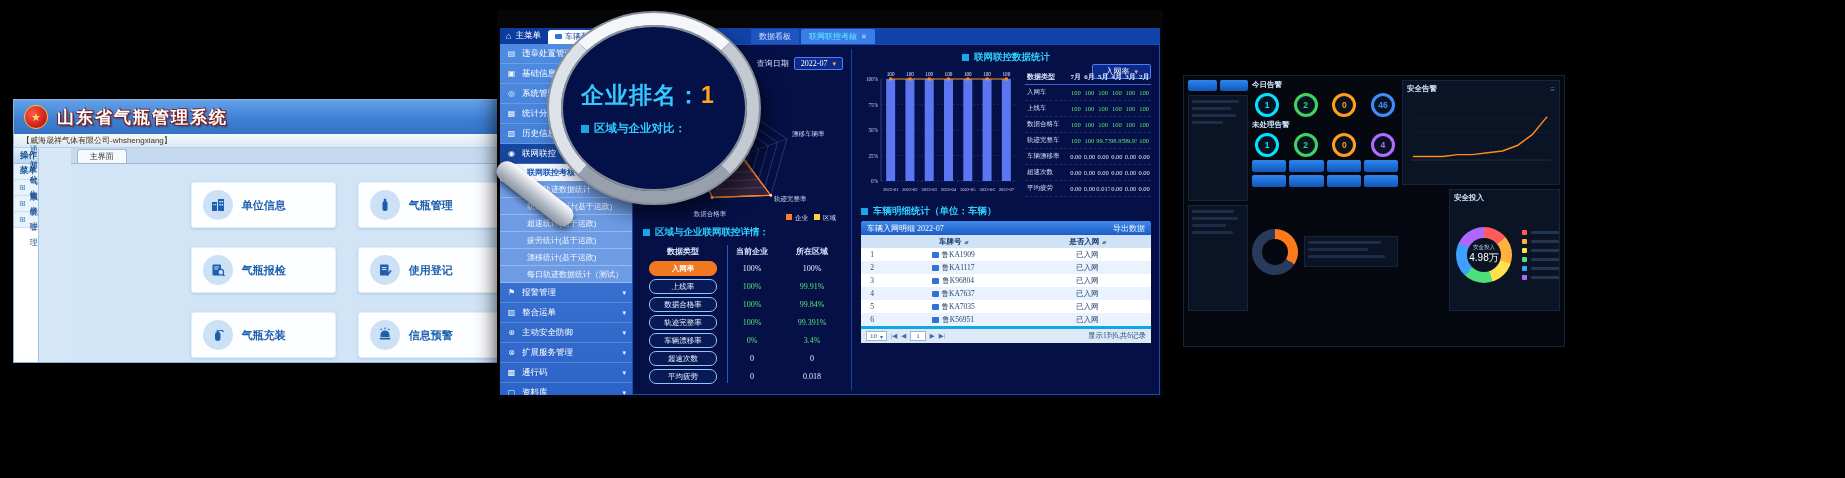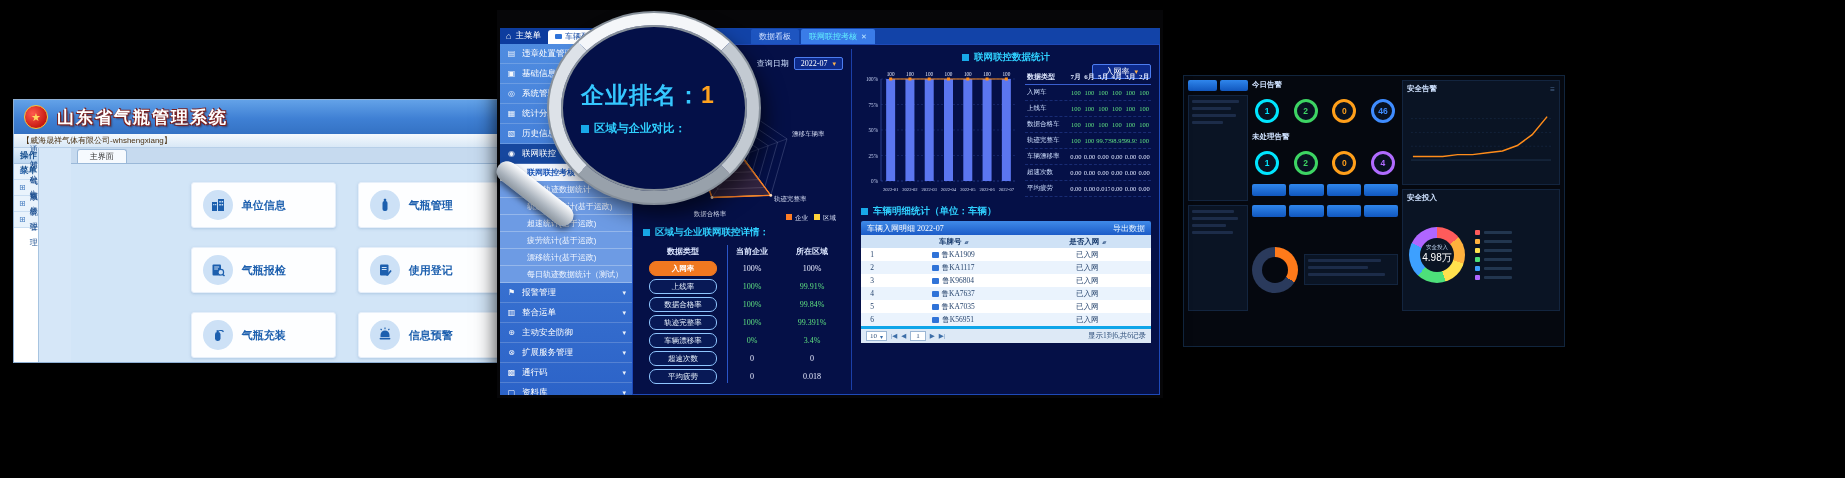--- a/index.html
+++ b/index.html
@@ -131,36 +131,36 @@
   .safe-title{position:absolute;left:0;right:0;top:6px;text-align:center;color:#35d3ff;font-size:13px;
               font-weight:bold;letter-spacing:4px;text-shadow:0 0 7px rgba(53,211,255,.85);}
   .safe-meta{position:absolute;right:6px;top:3px;font-size:6.5px;color:#7e97bd;display:flex;gap:5px;}
   .safe-meta .logout{cursor:pointer;color:#9db8de;}
   .safe-body{display:flex;gap:4px;padding:4px;height:calc(100% - 31px);box-sizing:border-box;}
   .scolA{width:60px;flex:0 0 60px;display:flex;flex-direction:column;gap:4px;}
   .sbtn-row{display:flex;gap:3px;}
   .sbtn{flex:1;height:11px;background:linear-gradient(#2f86ec,#1157be);border-radius:2px;cursor:pointer;}
   .spanel{background:#0a1424;border:1px solid #13253f;padding:4px 3px;flex:1;}
   .sline{height:3px;background:#1c2c49;border-radius:1px;margin-bottom:4px;}
-  .scolB{width:146px;flex:0 0 146px;display:flex;flex-direction:column;gap:9px;justify-content:space-between;}
+  .scolB{width:146px;flex:0 0 146px;display:flex;flex-direction:column;gap:3px;justify-content:space-between;}
   .slabel{font-size:7.5px;color:#cfe2ff;font-weight:bold;}
   .ring-row{display:flex;justify-content:space-between;padding:0 3px;}
   .ring{width:24px;height:24px;border-radius:50%;border:3px solid;display:flex;align-items:center;
         justify-content:center;font-size:8.5px;font-weight:bold;background:#081120;box-sizing:border-box;}
   .btn-grid{display:flex;gap:3px;}
   .btn-grid .sbtn{height:12px;}
   .donut-row{display:flex;gap:6px;align-items:center;margin-top:2px;flex:1;}
   .dark-donut{width:46px;height:46px;border-radius:50%;position:relative;flex:0 0 46px;}
   .dark-donut::after{content:"";position:absolute;left:10px;top:10px;width:26px;height:26px;border-radius:50%;background:#05080f;}
   .scolC{flex:1;display:flex;flex-direction:column;gap:4px;min-width:0;}
   .cpanel{background:#0a1424;border:1px solid #13253f;padding:3px 4px;display:flex;flex-direction:column;}
   .cpanel-head{display:flex;align-items:center;font-size:7.5px;color:#cfe2ff;font-weight:bold;}
   .cpanel-head .menu-ic{margin-left:auto;color:#4d6b94;font-size:8px;}
   .trend-panel{flex:1.1;}
-  .invest-panel{flex:1.3;}
+  .invest-panel{flex:1.3;margin-left:47px;}
   .invest-body{display:flex;align-items:center;gap:10px;padding:3px 2px;flex:1;}
   .invest-donut{width:56px;height:56px;border-radius:50%;position:relative;flex:0 0 56px;}
   .invest-hole{position:absolute;left:11px;top:11px;width:34px;height:34px;border-radius:50%;background:#0a1424;
                display:flex;flex-direction:column;align-items:center;justify-content:center;}
   .invest-hole .t{font-size:5.5px;color:#bcd2ee;}
   .invest-hole .v{font-size:10px;color:#fff;font-weight:normal;}
   .legend-col{display:flex;flex-direction:column;gap:4px;}
   .leg-row{display:flex;align-items:center;gap:4px;}
   .leg-dot{width:5px;height:5px;border-radius:1px;}
   .leg-bar{width:28px;height:3px;background:#22364f;border-radius:1px;}

